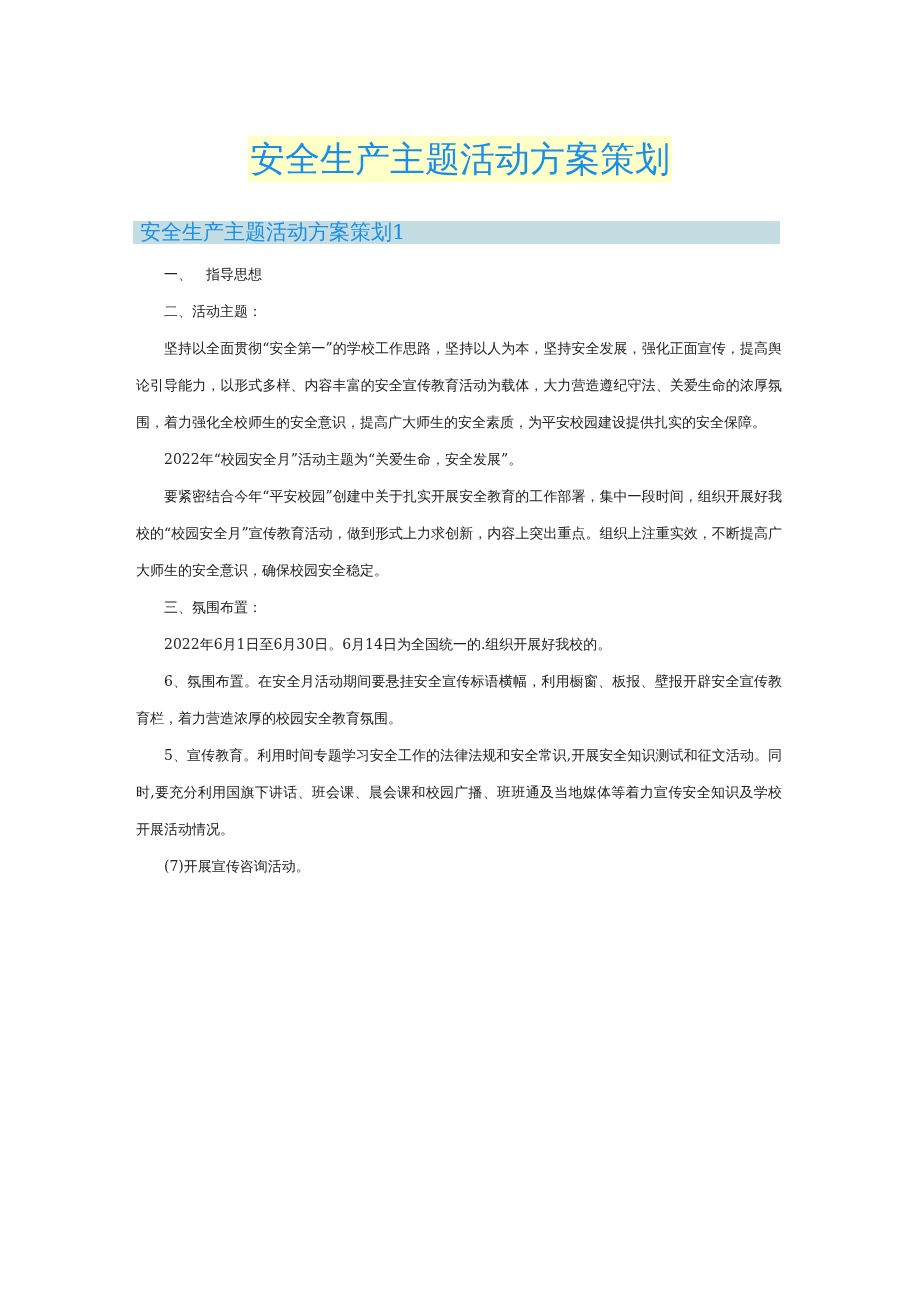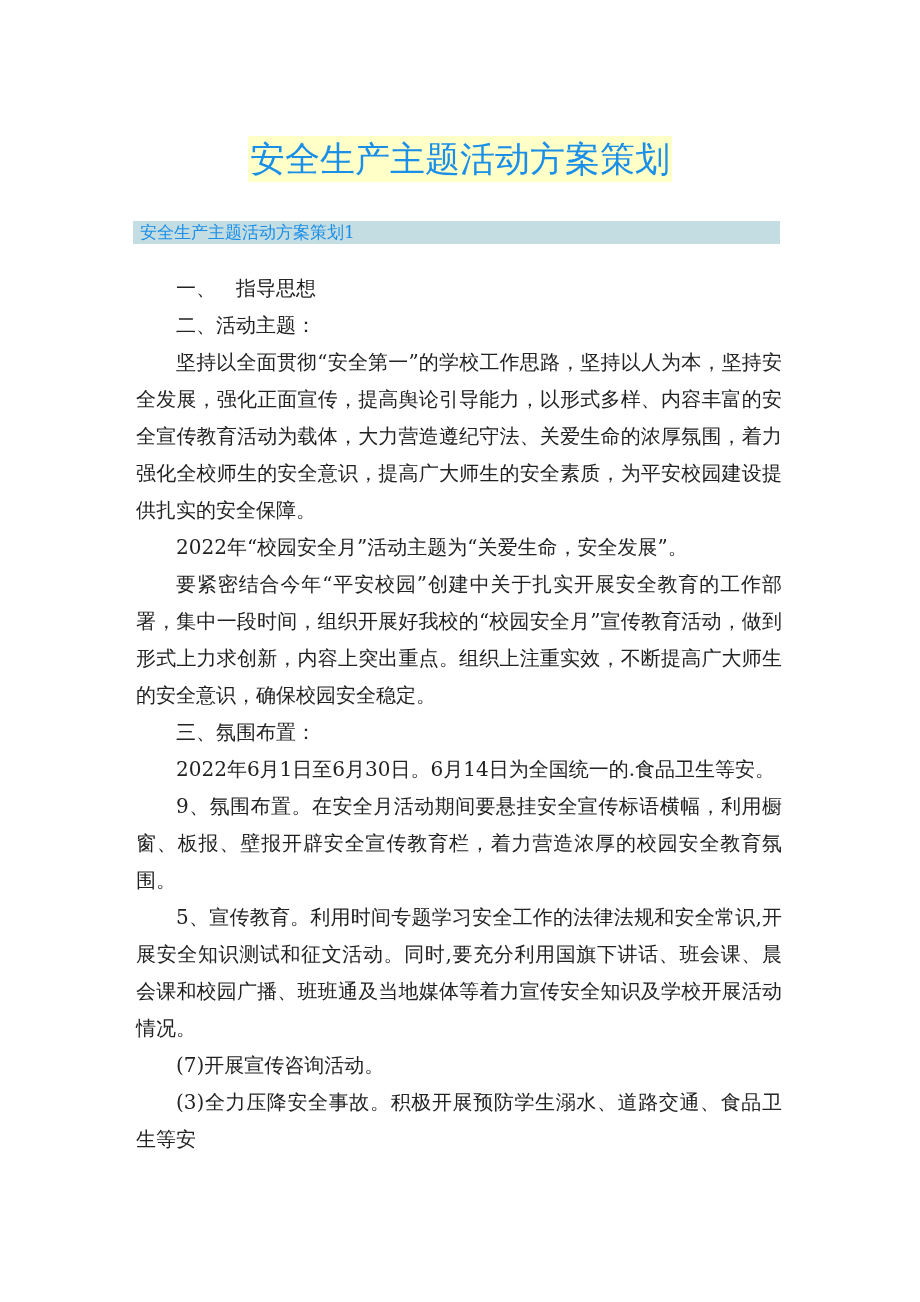--- a/index.html
+++ b/index.html
@@ -18,44 +18,43 @@
     color: #1a8fe8;
     font-size: 35px;
     line-height: 46px;
     padding: 0 2px;
     letter-spacing: 0px;
   }
   .section-header {
     position: absolute; top: 221px; left: 133px; width: 647px; height: 23px;
     background: #c4dde2;
     color: #1a8fe8;
-    font-size: 17px; line-height: 23px;
+    font-size: 21px; line-height: 23px;
     padding-left: 7px; box-sizing: border-box;
   }
   .content {
-    position: absolute; top: 270px; left: 136px; width: 646px;
-    font-size: 20px;
+    position: absolute; top: 256px; left: 136px; width: 646px;
+    font-size: 14px;
     line-height: 37px;
   }
   .para { margin: 0; text-indent: 2em; text-align: justify; }
 </style>
 </head>
 <body>
 
 <div class="title-wrap">
   <span class="title">安全生产主题活动方案策划</span>
 </div>
 
 <div class="section-header">安全生产主题活动方案策划1</div>
 
 <div class="content">
   <p class="para">一、　指导思想</p>
   <p class="para">二、活动主题：</p>
   <p class="para">坚持以全面贯彻“安全第一”的学校工作思路，坚持以人为本，坚持安全发展，强化正面宣传，提高舆论引导能力，以形式多样、内容丰富的安全宣传教育活动为载体，大力营造遵纪守法、关爱生命的浓厚氛围，着力强化全校师生的安全意识，提高广大师生的安全素质，为平安校园建设提供扎实的安全保障。</p>
   <p class="para">2022年“校园安全月”活动主题为“关爱生命，安全发展”。</p>
   <p class="para">要紧密结合今年“平安校园”创建中关于扎实开展安全教育的工作部署，集中一段时间，组织开展好我校的“校园安全月”宣传教育活动，做到形式上力求创新，内容上突出重点。组织上注重实效，不断提高广大师生的安全意识，确保校园安全稳定。</p>
   <p class="para">三、氛围布置：</p>
-  <p class="para">2022年6月1日至6月30日。6月14日为全国统一的.食品卫生等安。</p>
-  <p class="para">9、氛围布置。在安全月活动期间要悬挂安全宣传标语横幅，利用橱窗、板报、壁报开辟安全宣传教育栏，着力营造浓厚的校园安全教育氛围。</p>
+  <p class="para">2022年6月1日至6月30日。6月14日为全国统一的.组织开展好我校的。</p>
+  <p class="para">6、氛围布置。在安全月活动期间要悬挂安全宣传标语横幅，利用橱窗、板报、壁报开辟安全宣传教育栏，着力营造浓厚的校园安全教育氛围。</p>
   <p class="para">5、宣传教育。利用时间专题学习安全工作的法律法规和安全常识,开展安全知识测试和征文活动。同时,要充分利用国旗下讲话、班会课、晨会课和校园广播、班班通及当地媒体等着力宣传安全知识及学校开展活动情况。</p>
   <p class="para">(7)开展宣传咨询活动。</p>
-  <p class="para">(3)全力压降安全事故。积极开展预防学生溺水、道路交通、食品卫生等安</p>
 </div>
 
 </body></html>

